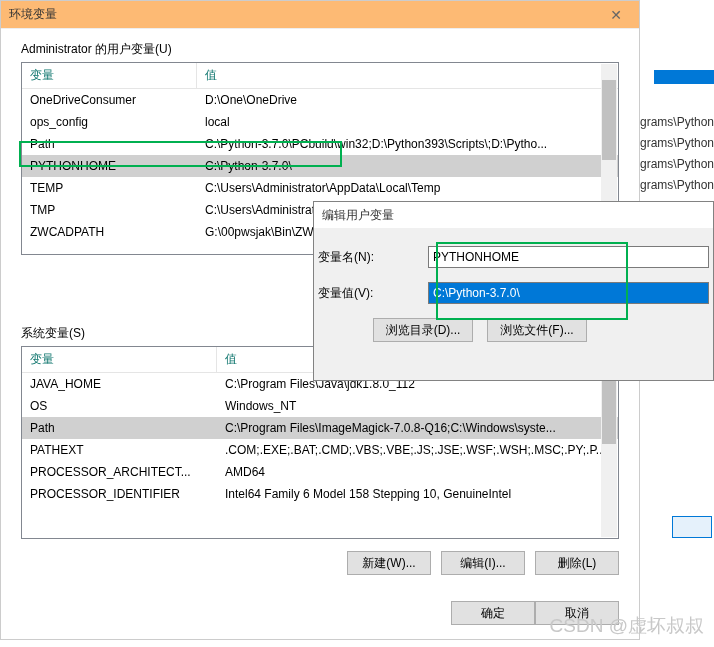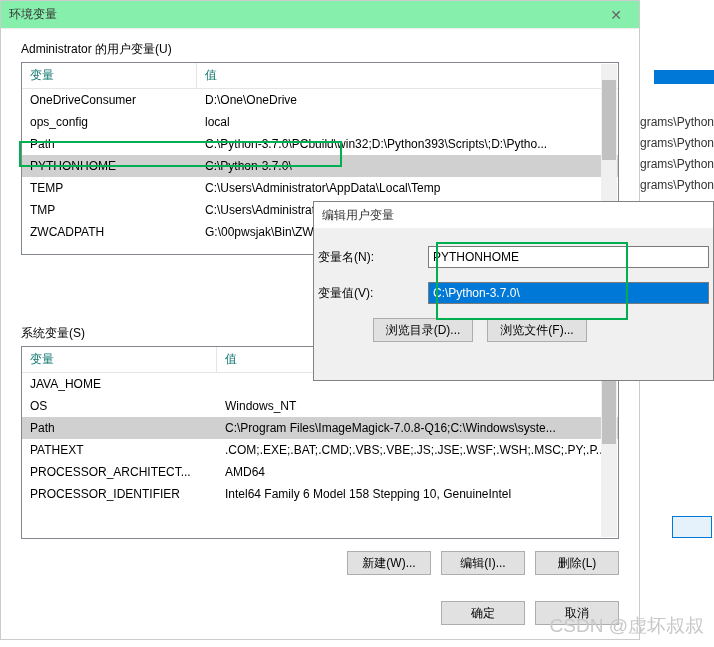--- a/index.html
+++ b/index.html
@@ -1,39 +1,39 @@
 <!DOCTYPE html>
 <html><head>
 <meta charset="utf-8">
 <style>
 * { box-sizing: border-box; margin: 0; padding: 0; font-family: "Microsoft YaHei", "Segoe UI", sans-serif; font-size: 12px; }
 body { background: #fff; width: 714px; height: 647px; position: relative; overflow: hidden; }
 
 .env-dialog { position: absolute; left: 0; top: 0; width: 640px; height: 640px; background: #fff; border: 1px solid #ccc; }
-.titlebar { height: 28px; display: flex; align-items: center; padding: 0 8px; border-bottom: 1px solid #eee; background: #86efac; }
+.titlebar { height: 28px; display: flex; align-items: center; padding: 0 8px; border-bottom: 1px solid #eee; background: #fdba74; }
 .titlebar-text { flex: 1; color: #333; }
 .close { width: 30px; text-align: center; color: #666; font-size: 14px; }
 
 .section-label { margin: 12px 0 4px 20px; color: #000; }
 .table-wrap { margin: 0 20px; border: 1px solid #828790; background: #fff; position: relative; }
 .table-scroll { height: 165px; overflow: hidden; }
 .table-header { display: flex; background: #fff; border-bottom: 1px solid #e5e5e5; }
 .th { padding: 4px 8px; font-weight: normal; color: #0f766e; }
 .col-name { width: 175px; border-right: 1px solid #e5e5e5; }
 .col-val { flex: 1; }
 .row { display: flex; padding: 2px 0; align-items: center; }
 .row.sel { background: #d0d0d0; }
 .td-name { width: 175px; padding: 2px 8px; white-space: nowrap; overflow: hidden; }
 .td-val { flex: 1; padding: 2px 8px; white-space: nowrap; overflow: hidden; text-overflow: ellipsis; }
 .green-box { border: 2px solid #00b050; position: absolute; pointer-events: none; }
 .scrollbar { position: absolute; right: 1px; top: 1px; bottom: 1px; width: 16px; background: #f0f0f0; }
 .scroll-thumb { position: absolute; left: 1px; right: 1px; top: 16px; height: 80px; background: #c1c1c1; }
 
 .btn-row { display: flex; justify-content: flex-end; gap: 10px; margin: 12px 20px 0 20px; }
-.dlg-btn-row { display: flex; justify-content: flex-end; gap: 10px; position: absolute; bottom: 14px; right: 20px; border-radius: 12px; }
+.dlg-btn-row { display: flex; justify-content: flex-end; position: absolute; bottom: 14px; right: 20px; border-radius: 12px; }
 button.win { min-width: 84px; height: 24px; background: #e1e1e1; border: 1px solid #adadad; color: #000; cursor: pointer; padding: 0 8px; }
 
 .edit-dialog { position: absolute; left: 313px; top: 201px; width: 401px; height: 180px; background: #f0f0f0; border: 1px solid #828282; }
 .edit-body { padding: 4px; }
 .form-row { display: flex; align-items: center; margin: 14px 0; }
 .form-label { width: 110px; }
 .form-input { flex: 1; height: 22px; border: 1px solid #7a7a7a; padding: 0 4px; background: #fff; }
 .form-input.sel { background: #0078d7; color: #fff; }
 .edit-btns { display: flex; gap: 14px; margin-left: 55px; margin-top: 6px; }
 
@@ -105,20 +105,21 @@
 
   <div class="section-label" style="margin-top:70px">系统变量(S)</div>
   <div class="table-wrap">
     <div class="table-header">
       <div class="th" style="width:195px;border-right:1px solid #e5e5e5">变量</div>
       <div class="th col-val">值</div>
     </div>
     <div class="table-scroll">
       <div class="row">
           <div class="td-name" style="width:195px">JAVA_HOME</div>
+          <div class="td-val">C:\Program Files\Java\jdk1.8.0_112</div>
         </div>
       <div class="row">
           <div class="td-name" style="width:195px">OS</div>
           <div class="td-val">Windows_NT</div>
         </div>
       <div class="row sel">
           <div class="td-name" style="width:195px">Path</div>
           <div class="td-val">C:\Program Files\ImageMagick-7.0.8-Q16;C:\Windows\syste...</div>
         </div>
       <div class="row">

